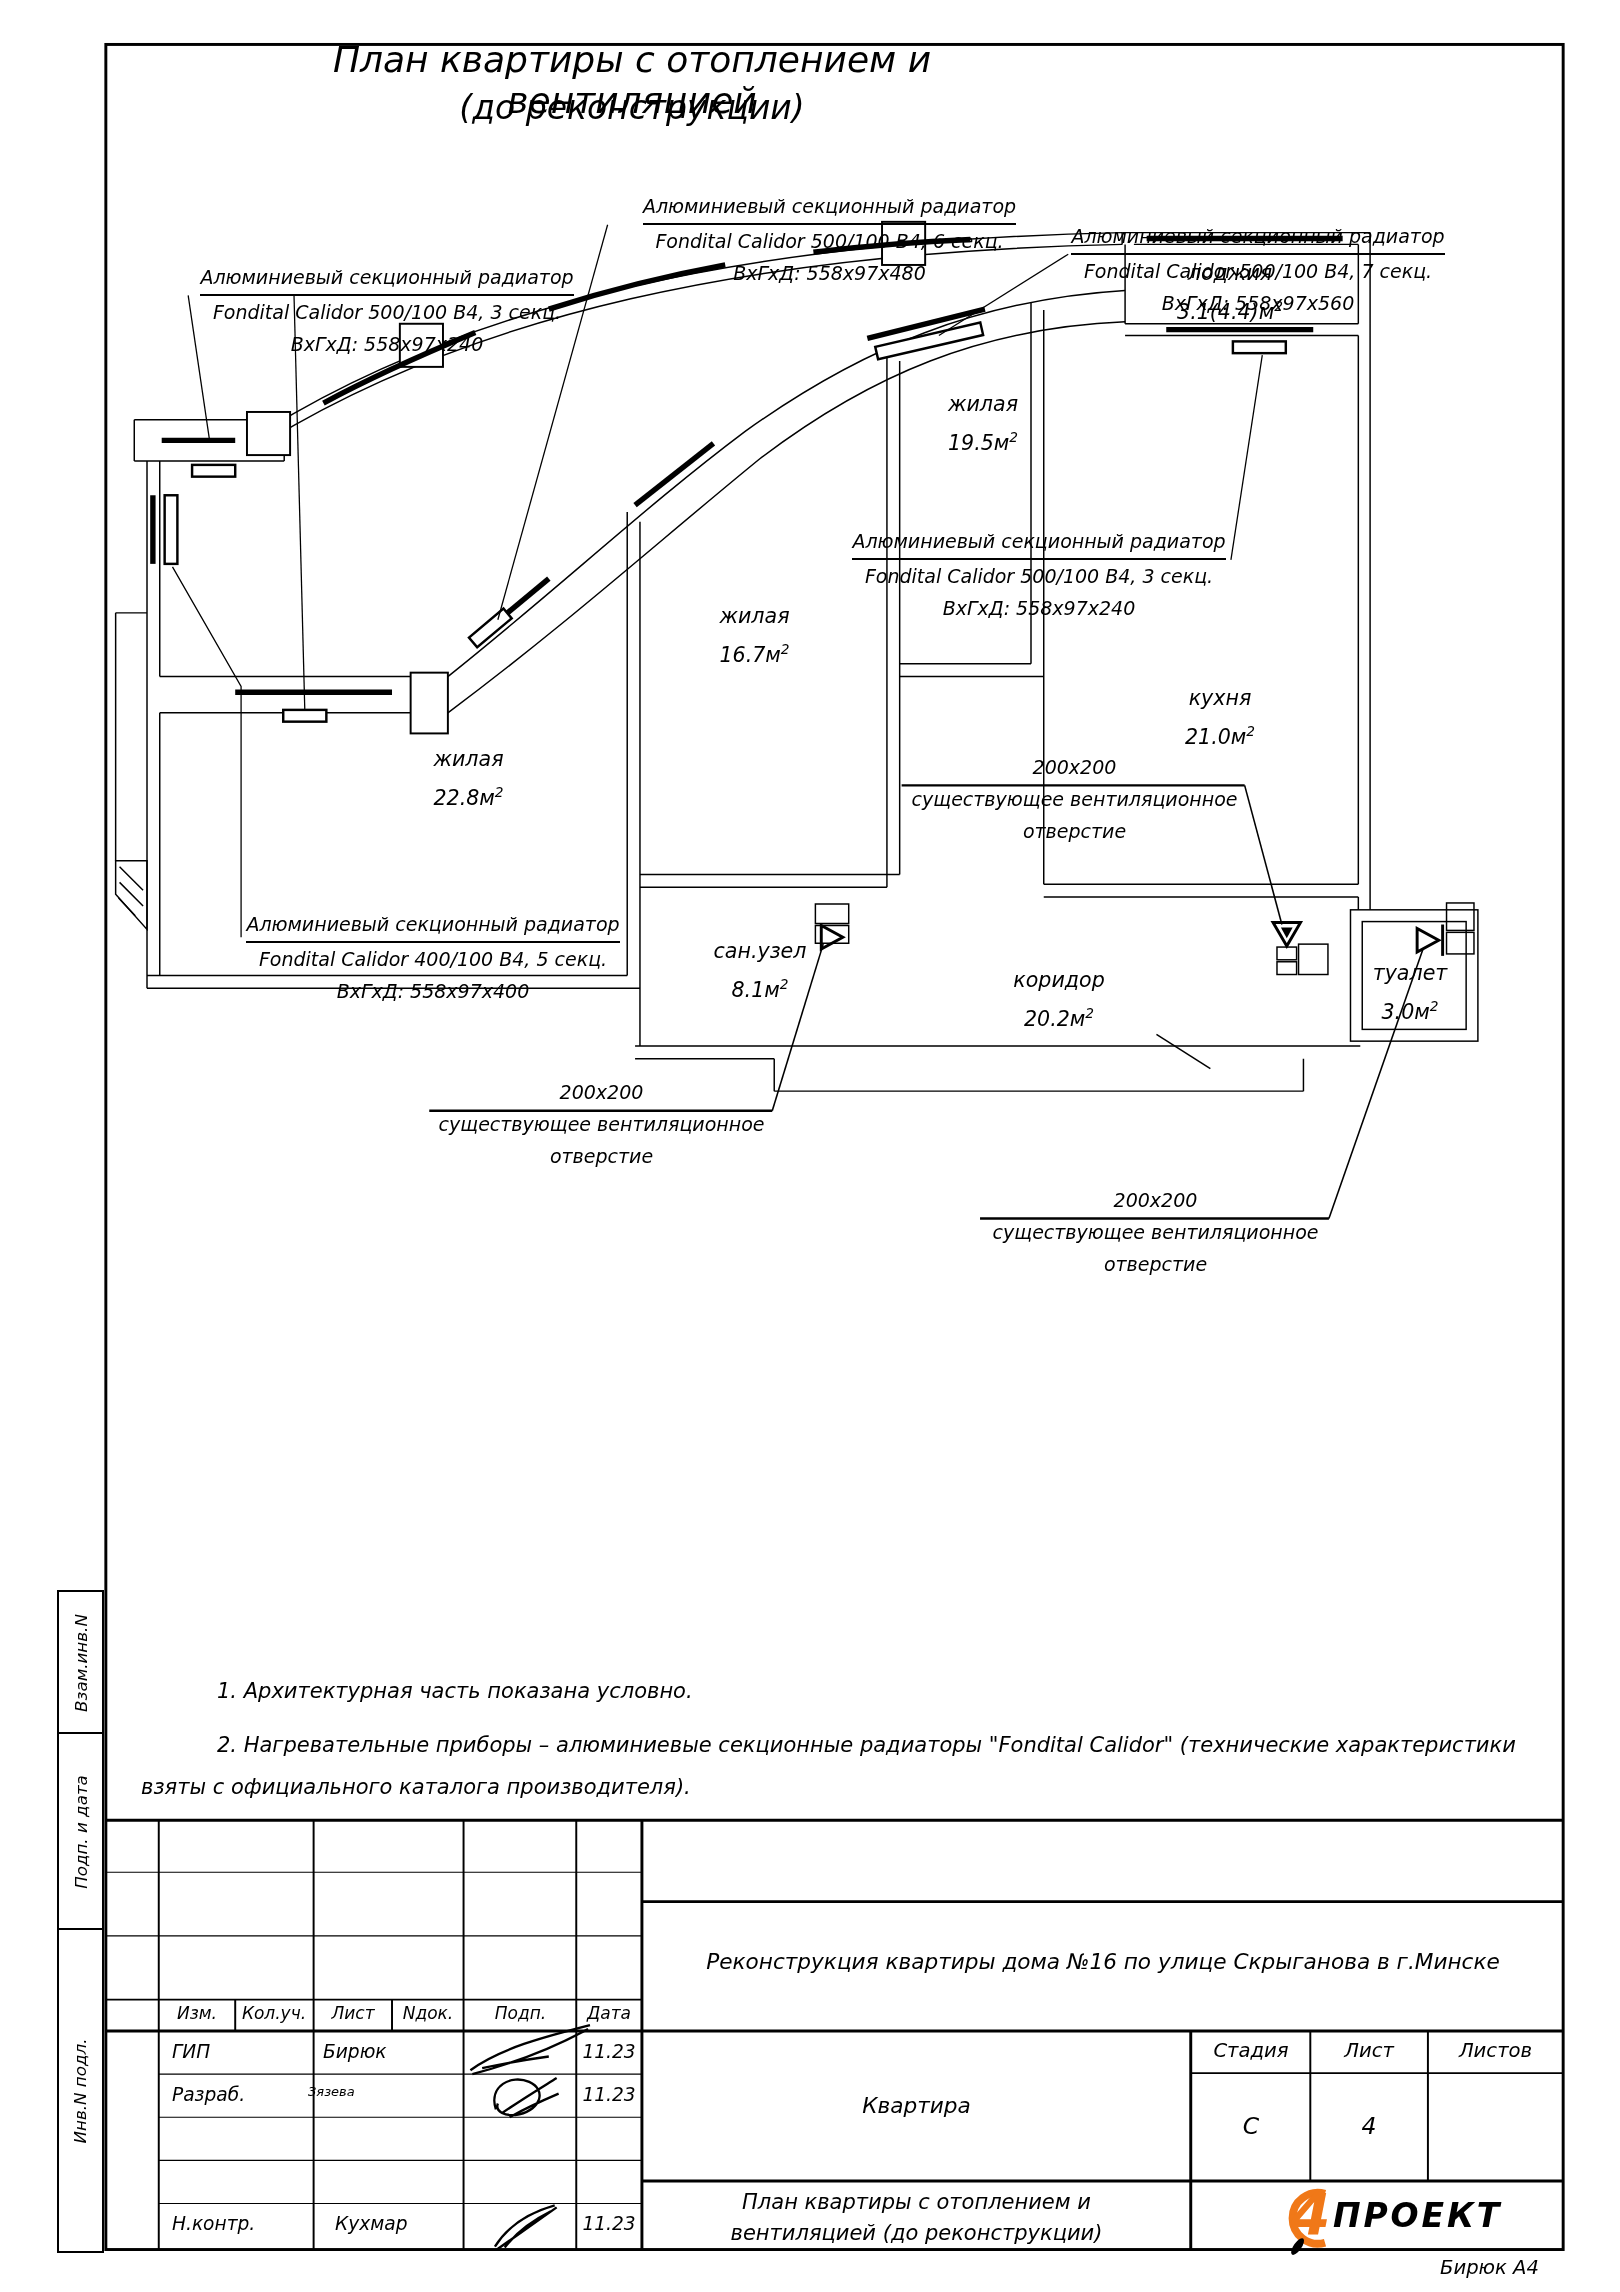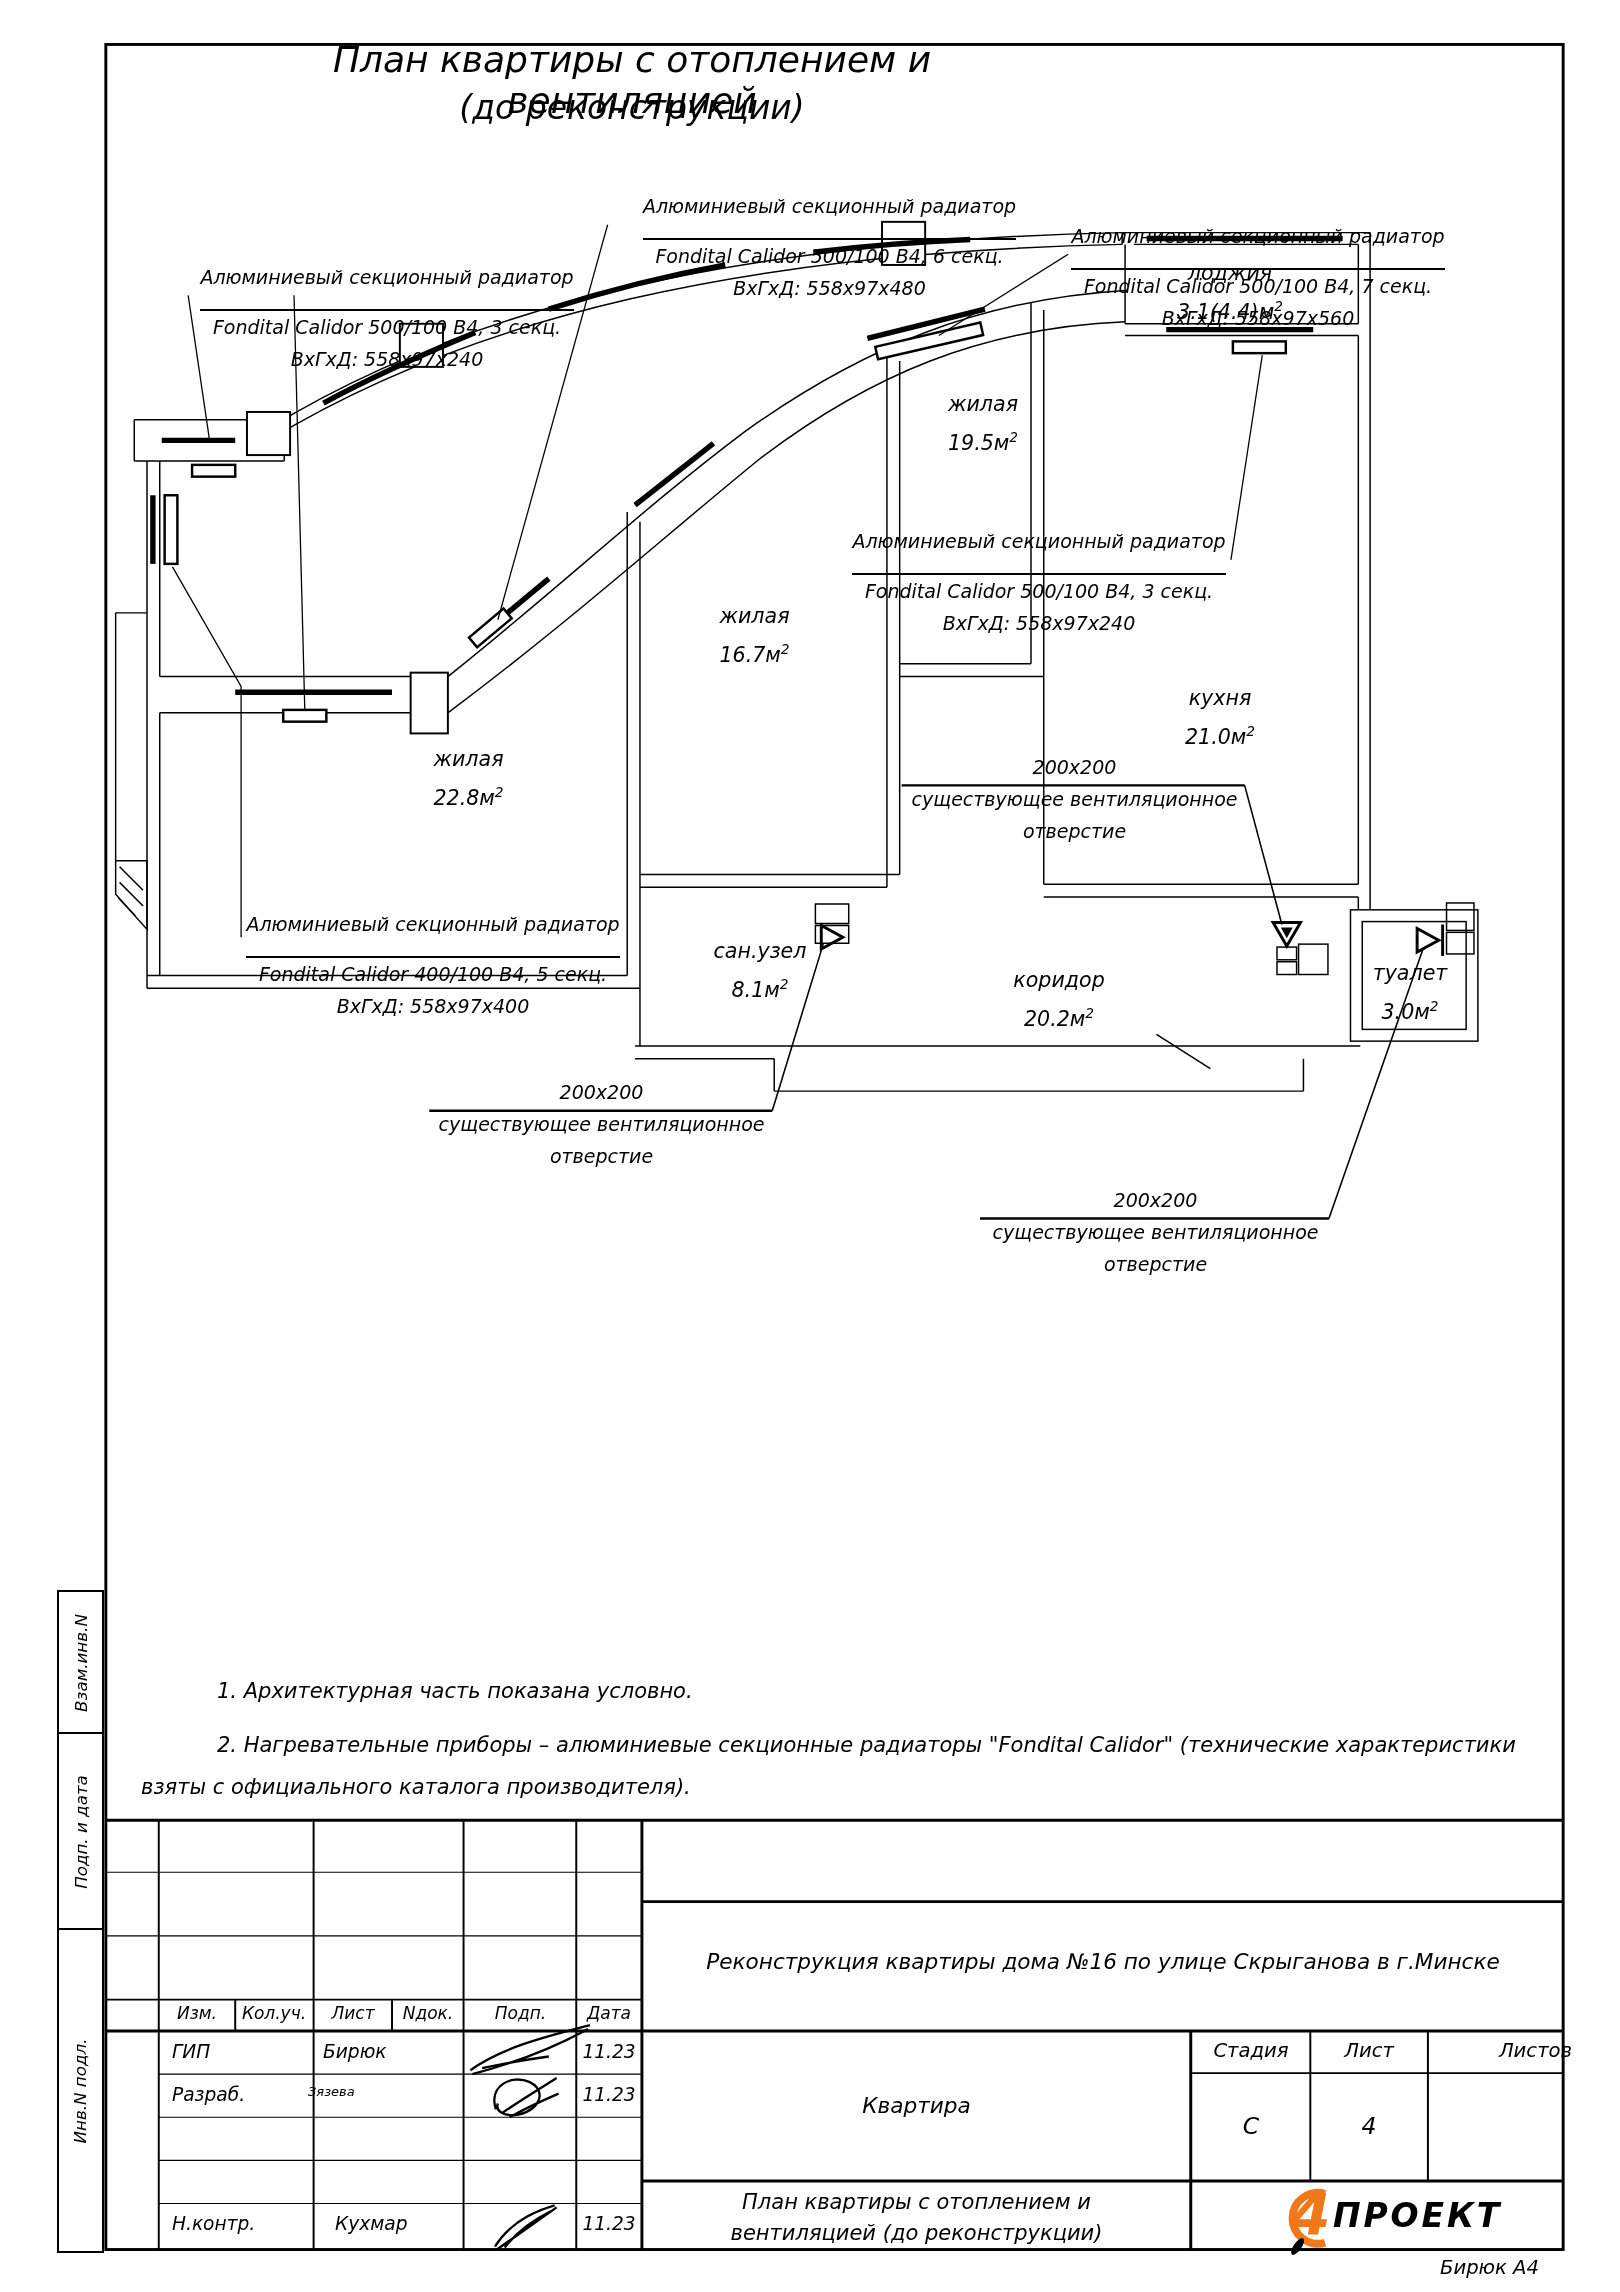--- a/index.html
+++ b/index.html
@@ -1,20 +1,20 @@
 <!DOCTYPE html>
 <html><head>
 <meta charset="utf-8">
 <style>
   html,body{margin:0;padding:0;background:#fff;}
   #page{position:relative;width:1620px;height:2293px;background:#fff;overflow:hidden;
         font-family:"DejaVu Sans",sans-serif;color:#000;}
   svg{position:absolute;left:0;top:0;}
   .t{position:absolute;font-style:italic;text-align:center;line-height:32px;font-size:19px;z-index:5;}
-  .t .ul{display:inline-block;border-bottom:2px solid #000;padding-bottom:16px;}
+  .t .ul{display:inline-block;border-bottom:2px solid #000;padding-bottom:1px;}
   .room{position:absolute;font-style:italic;text-align:center;line-height:33px;font-size:20.6px;z-index:5;}
   .room .sup{font-size:13.7px;vertical-align:super;}
   .title-line{position:absolute;left:235px;width:794px;text-align:center;font-style:italic;z-index:5;}
   #notes{position:absolute;left:129px;top:1658px;width:1402px;font-size:21px;font-style:italic;
          line-height:42px;z-index:5;text-align:left;}
   #notes p{margin:12px;text-indent:76px;}
   .sidebox{position:absolute;left:57px;width:43px;border:2px solid #000;display:flex;align-items:center;
            justify-content:center;z-index:5;background:#fff;}
   .sidebox span{transform:rotate(-90deg);white-space:nowrap;font-style:italic;font-size:16.7px;}
   .tb{position:absolute;font-style:italic;z-index:6;}
@@ -263,21 +263,21 @@
       <span>Инв.N подл.</span>
     </div>
 
 <div class="tb tbc" style="left:647px;top:1949px;width:912px;font-size:21.6px;">Реконструкция квартиры дома №16 по улице Скрыганова в г.Минске</div>
 <div class="tb tbc" style="left:647px;top:2093px;width:539px;font-size:21.6px;">Квартира</div>
 <div class="tb tbc" style="left:647px;top:2190px;width:539px;font-size:21px;">План квартиры с отоплением и</div>
 <div class="tb tbc" style="left:647px;top:2221px;width:539px;font-size:21px;">вентиляцией (до реконструкции)</div>
 
 <div class="tb tbc" style="left:1191px;top:2039px;width:120px;font-size:19.6px;">Стадия</div>
 <div class="tb tbc" style="left:1310px;top:2039px;width:118px;font-size:19.6px;">Лист</div>
-<div class="tb tbc" style="left:1428px;top:2039px;width:135px;font-size:19.6px;padding-left:40px;">Листов</div>
+<div class="tb tbc" style="left:1428px;top:2039px;width:135px;font-size:19.6px;">Листов</div>
 <div class="tb tbc" style="left:1191px;top:2112px;width:120px;font-size:23.5px;">С</div>
 <div class="tb tbc" style="left:1310px;top:2112px;width:118px;font-size:23.5px;">4</div>
 <div class="tb tbc" style="left:1428px;top:2112px;width:135px;font-size:23.5px;"></div>
 
 <div class="tb tbc" style="left:159px;top:2003px;width:76px;font-size:17px;">Изм.</div>
 <div class="tb tbc" style="left:235px;top:2003px;width:78px;font-size:17px;">Кол.уч.</div>
 <div class="tb tbc" style="left:314px;top:2003px;width:78px;font-size:17px;">Лист</div>
 <div class="tb tbc" style="left:392px;top:2003px;width:72px;font-size:17px;">Nдок.</div>
 <div class="tb tbc" style="left:464px;top:2003px;width:113px;font-size:17px;">Подп.</div>
 <div class="tb tbc" style="left:576px;top:2003px;width:66px;font-size:17px;">Дата</div>

